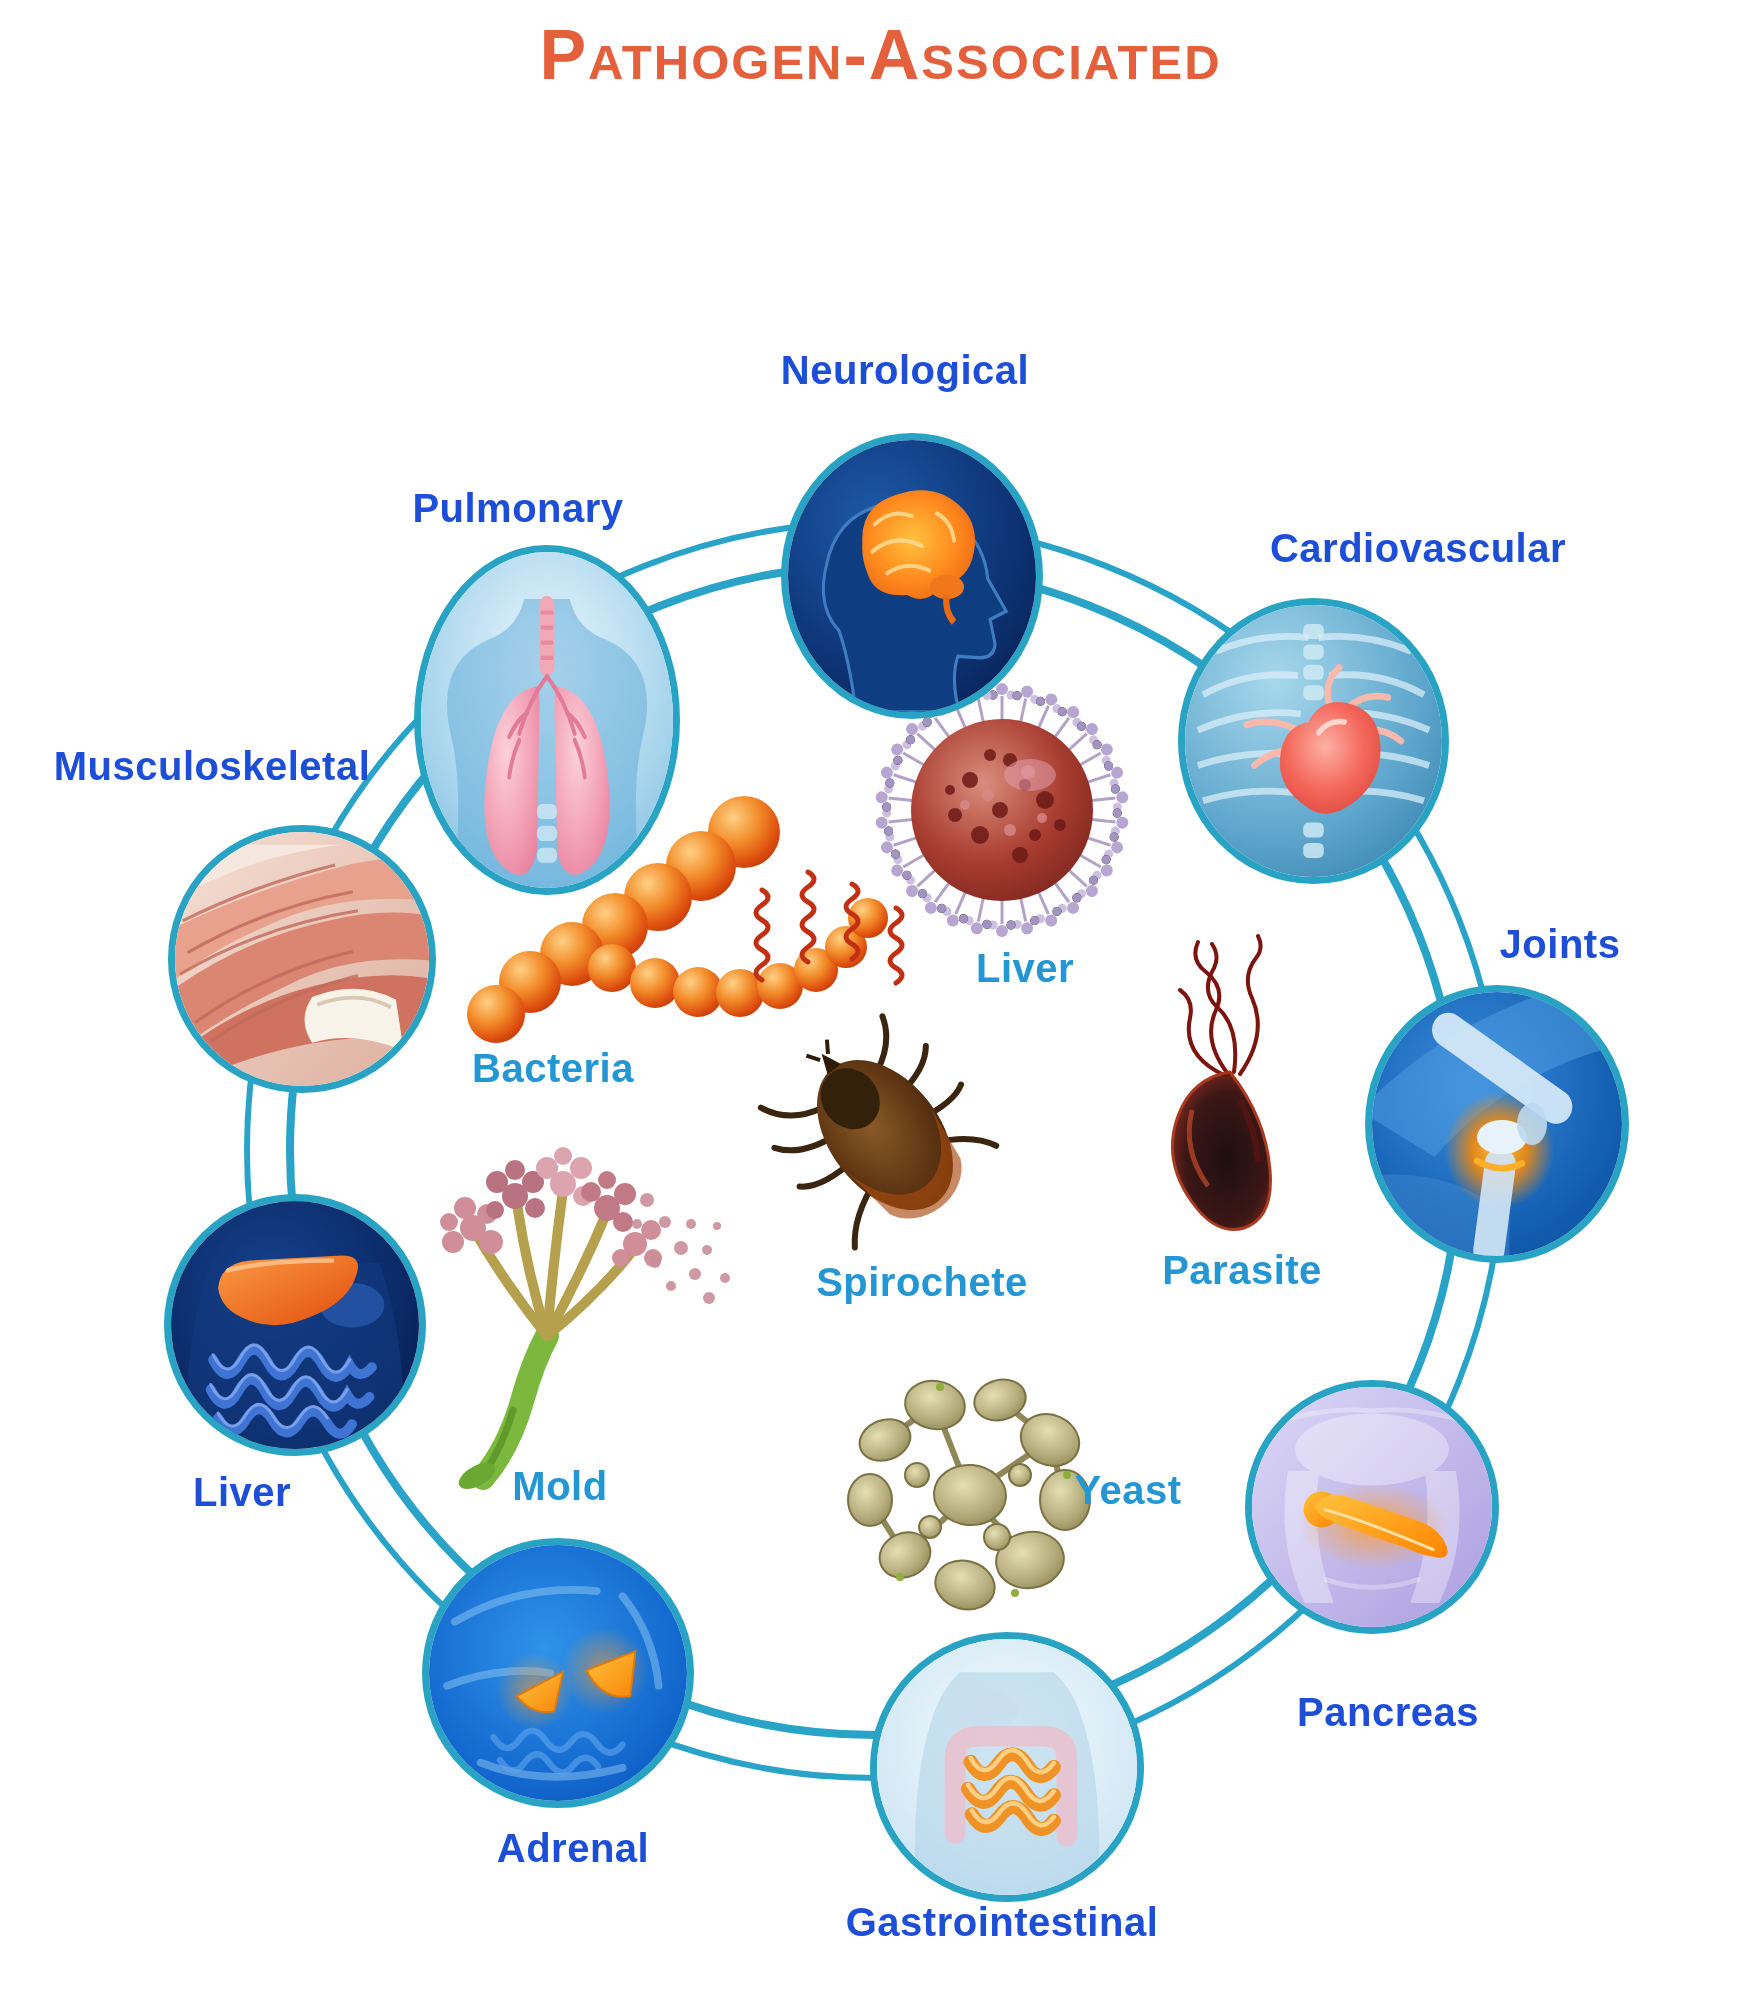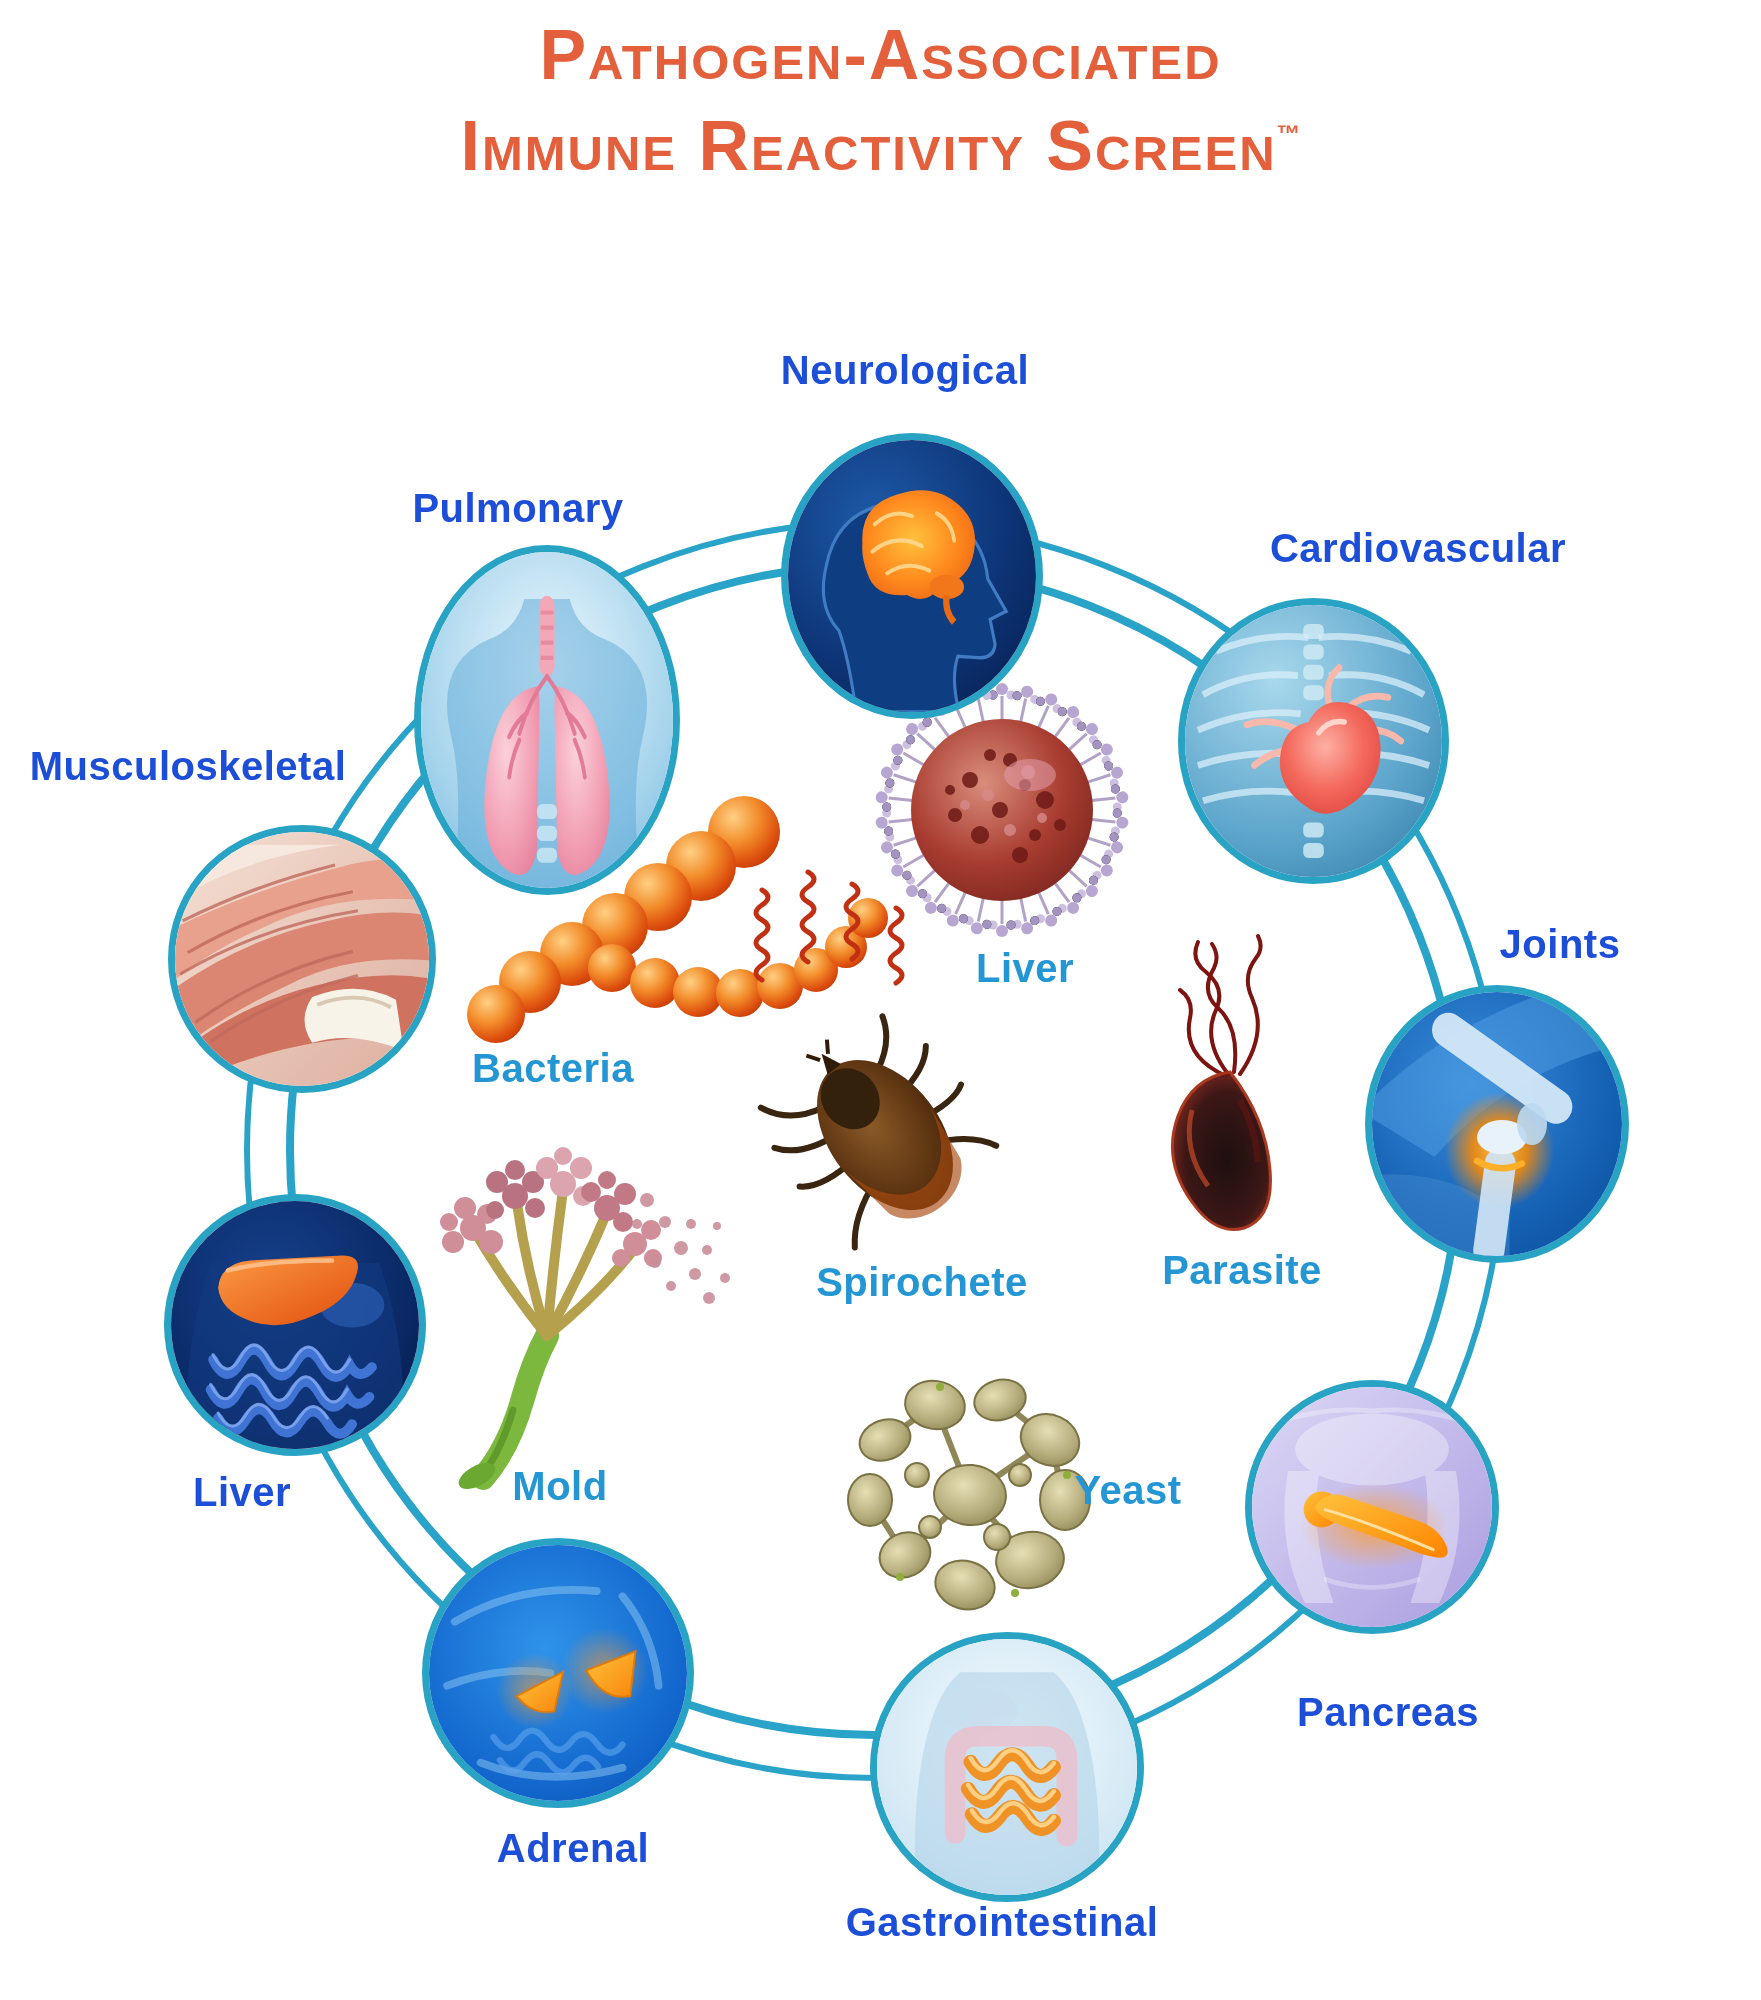--- a/index.html
+++ b/index.html
@@ -29,21 +29,20 @@
   #node-musculoskeletal{left:168px;top:825px;width:254px;height:254px;}
   #node-pulmonary{left:414px;top:545px;width:252px;height:336px;}
 </style>
 </head>
 <body>
 
 <div id="canvas">
 
   <div class="title">
     <div>Pathogen-Associated</div>
-    <div><span>Immune Reactivity Screen</span><span class="tm">™</span></div>
   </div>
 
   <svg class="ring" width="1761" height="2000">
     <circle cx="875" cy="1150" r="585" fill="none" stroke="#2aa3c8" stroke-width="8"></circle>
     <circle cx="875" cy="1150" r="628" fill="none" stroke="#2aa3c8" stroke-width="6"></circle>
   </svg>
 
   <div class="art" style="left:440px;top:780px;width:460px;height:300px;">
     <svg viewBox="0 0 460 300">
       <defs>
@@ -607,21 +606,21 @@
     </svg>
   </div>
 
   <div class="label organ" style="left:905px;top:348px;">Neurological</div>
   <div class="label organ" style="left:1418px;top:526px;">Cardiovascular</div>
   <div class="label organ" style="left:1560px;top:922px;">Joints</div>
   <div class="label organ" style="left:1388px;top:1690px;text-align:right;">Pancreas</div>
   <div class="label organ" style="left:1002px;top:1900px;">Gastrointestinal</div>
   <div class="label organ" style="left:573px;top:1826px;">Adrenal</div>
   <div class="label organ" style="left:242px;top:1470px;">Liver</div>
-  <div class="label organ" style="left:188px;top:744px;">Musculoskeletal</div>
+  <div class="label organ" style="left:212px;top:744px;">Musculoskeletal</div>
   <div class="label organ" style="left:518px;top:460px;margin-top:26px;">Pulmonary</div>
 
   <div class="label pathogen" style="left:553px;top:1046px;">Bacteria</div>
   <div class="label pathogen" style="left:1025px;top:946px;">Liver</div>
   <div class="label pathogen" style="left:922px;top:1260px;">Spirochete</div>
   <div class="label pathogen" style="left:1242px;top:1248px;">Parasite</div>
   <div class="label pathogen" style="left:560px;top:1464px;">Mold</div>
   <div class="label pathogen" style="left:1128px;top:1468px;">Yeast</div>
 
 </div>

